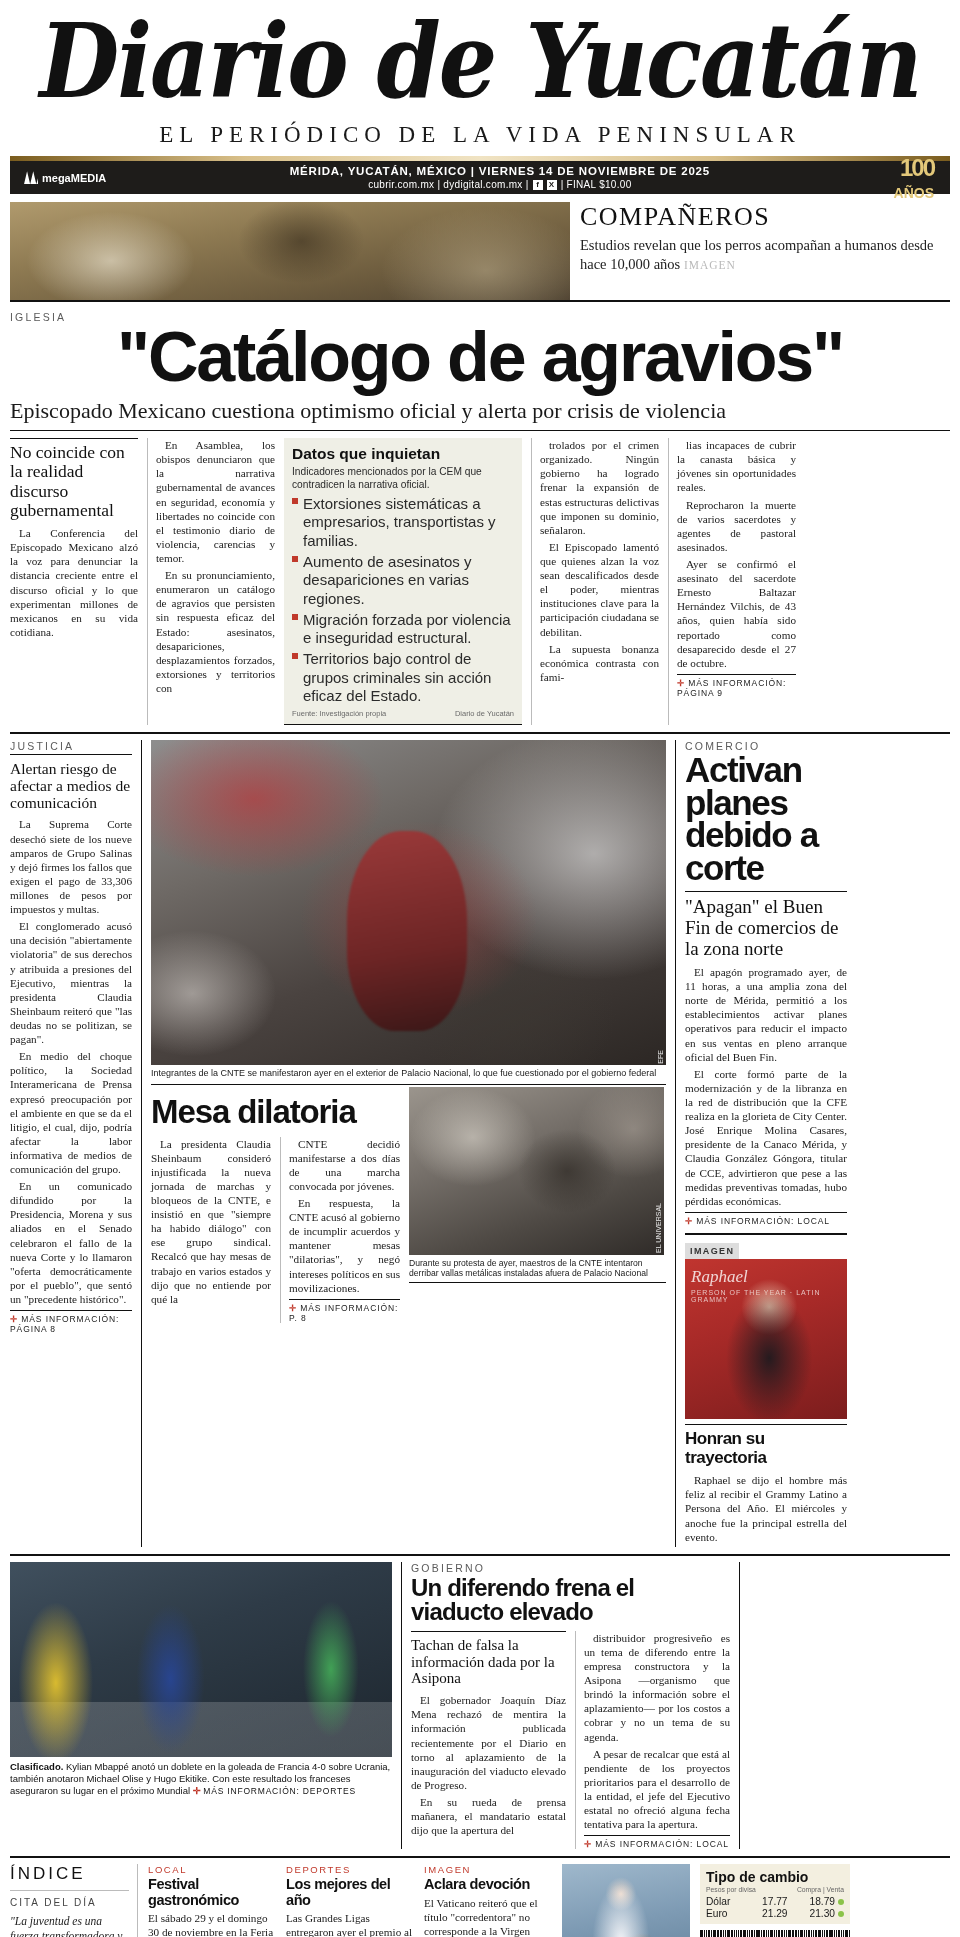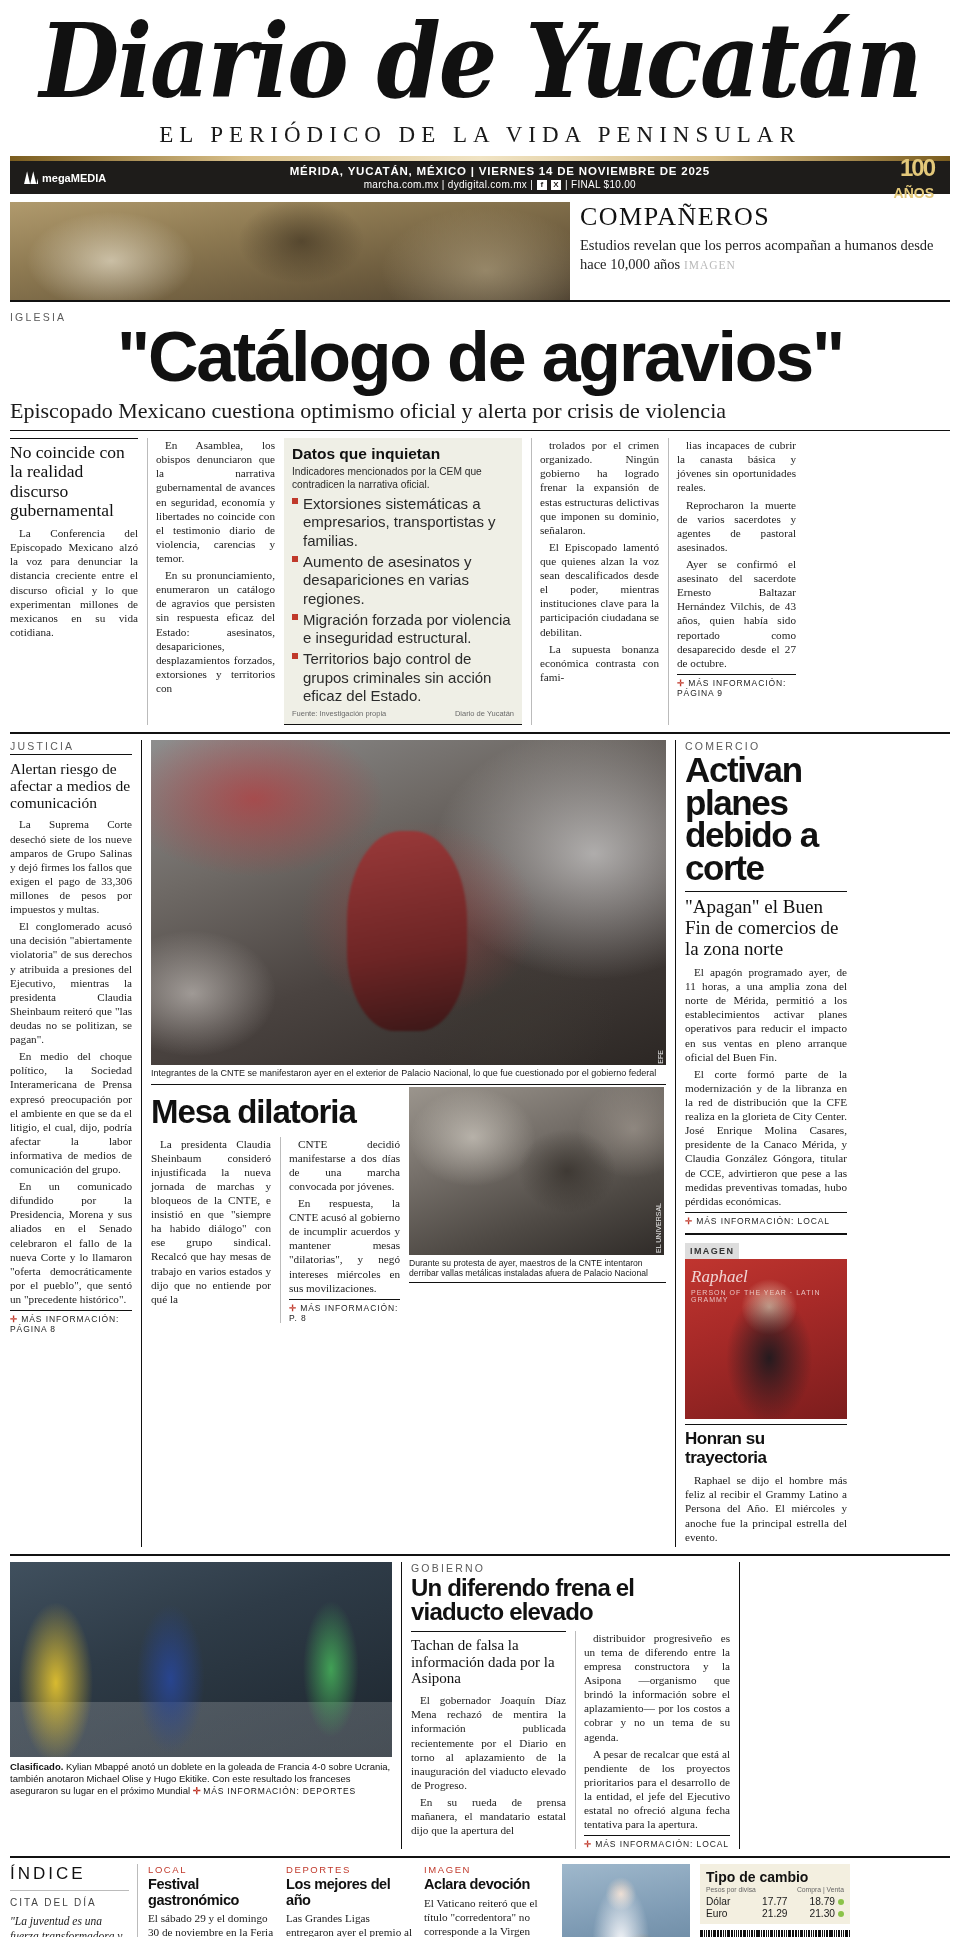--- a/index.html
+++ b/index.html
@@ -365,21 +365,21 @@
   </div>
   <div class="gold-rule"></div>
   <div class="infobar">
     <div class="infobar-left">
       <span class="mega-mark"></span>
       <span class="mega-logo">megaMEDIA</span>
     </div>
     <div class="infobar-center">
       <div class="infobar-line1">MÉRIDA, YUCATÁN, MÉXICO | VIERNES 14 DE NOVIEMBRE DE 2025</div>
       <div class="infobar-line2">
-        <span>marcha.com.mx | dydigital.com.mx |</span>
+        <span>cubrir.com.mx | dydigital.com.mx |</span>
         <span class="soc">f</span>
         <span class="soc">X</span>
         <span>| FINAL $10.00</span>
       </div>
     </div>
     <div class="cien-anos">
       <span class="cien-num">100</span>
       <span class="cien-txt">AÑOS</span>
     </div>
   </div>
@@ -478,21 +478,21 @@
           <div class="mesa-head">Mesa dilatoria</div>
           <div class="mesa-cols">
             <div class="mesa-c">
               <div class="body-txt">
                 <p>La presidenta Claudia Sheinbaum consideró injustificada la nueva jornada de marchas y bloqueos de la CNTE, e insistió en que "siempre ha habido diálogo" con ese grupo sindical. Recalcó que hay mesas de trabajo en varios estados y dijo que no entiende por qué la</p>
               </div>
             </div>
             <div class="mesa-c2">
               <div class="body-txt">
                 <p>CNTE decidió manifestarse a dos días de una marcha convocada por jóvenes.</p>
-                <p>En respuesta, la CNTE acusó al gobierno de incumplir acuerdos y mantener mesas "dilatorias", y negó intereses miércoles en sus movilizaciones.</p>
+                <p>En respuesta, la CNTE acusó al gobierno de incumplir acuerdos y mantener mesas "dilatorias", y negó intereses políticos en sus movilizaciones.</p>
               </div>
               <div class="more">
                 <span class="plus">✛</span>
                 <span>MÁS INFORMACIÓN: P. 8</span>
               </div>
             </div>
           </div>
         </div>
         <div style="width:258px;">
           <div class="photo-mesa">

